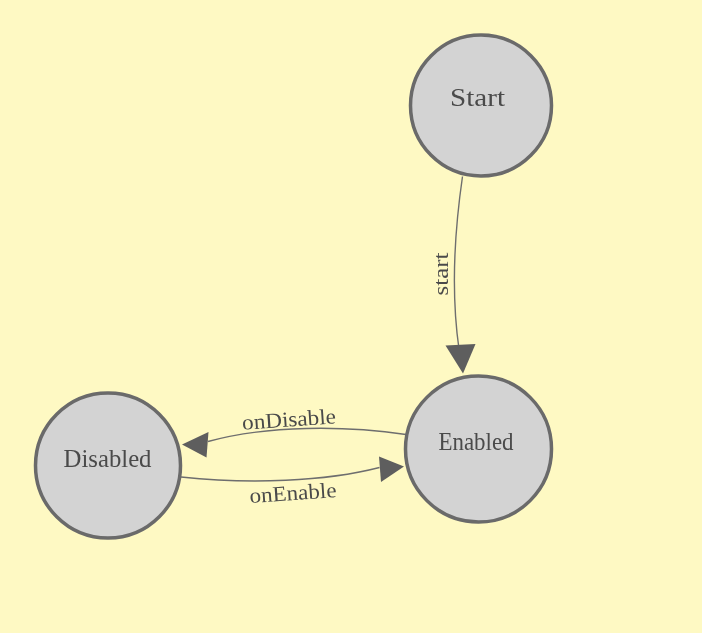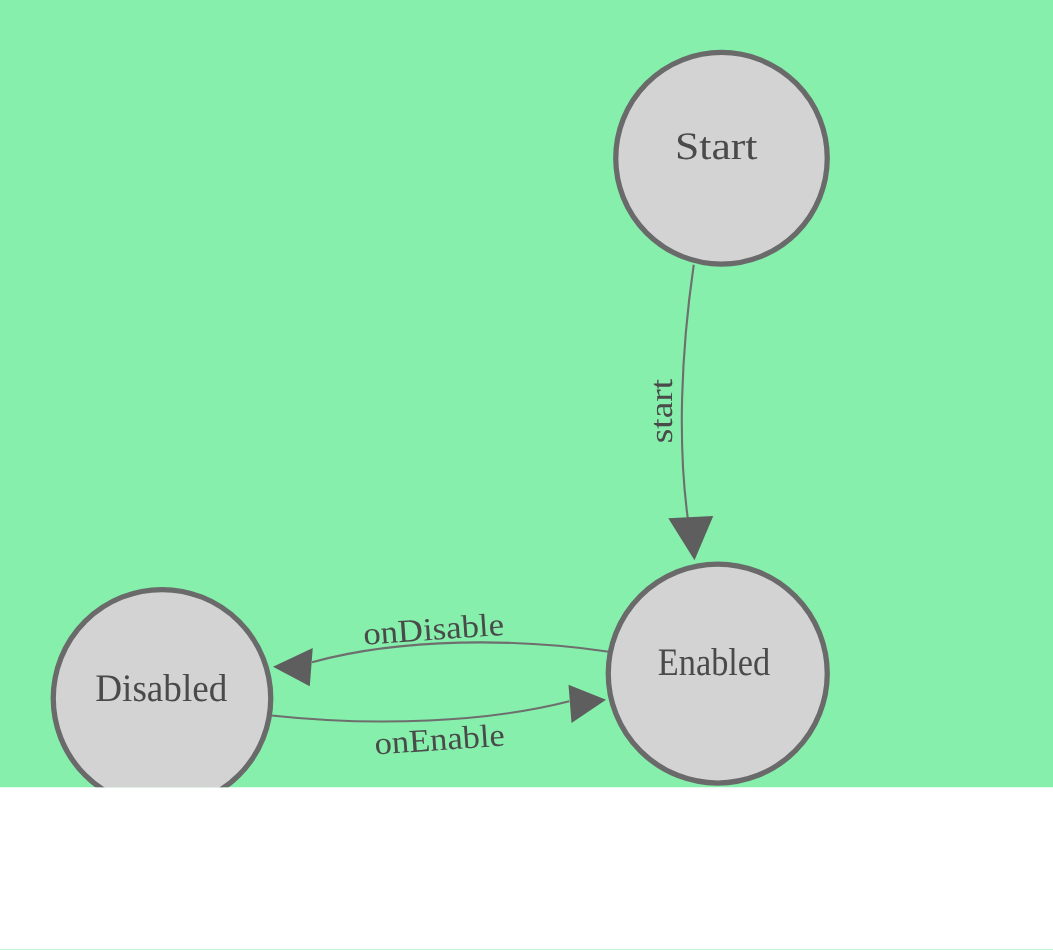--- a/index.html
+++ b/index.html
@@ -3,22 +3,22 @@
 <meta charset="utf-8">
 <style>
   html, body {
     margin: 0;
     padding: 0;
     background: #ffffff;
   }
   .canvas {
     position: relative;
     width: 702px;
-    height: 525px;
-    background: #86efac;
+    height: 633px;
+    background: #fef9c3;
     overflow: hidden;
   }
   svg {
     display: block;
   }
   .state-circle {
     fill: #d3d3d3;
     stroke: #6a6a6a;
     stroke-width: 3.5;
   }

